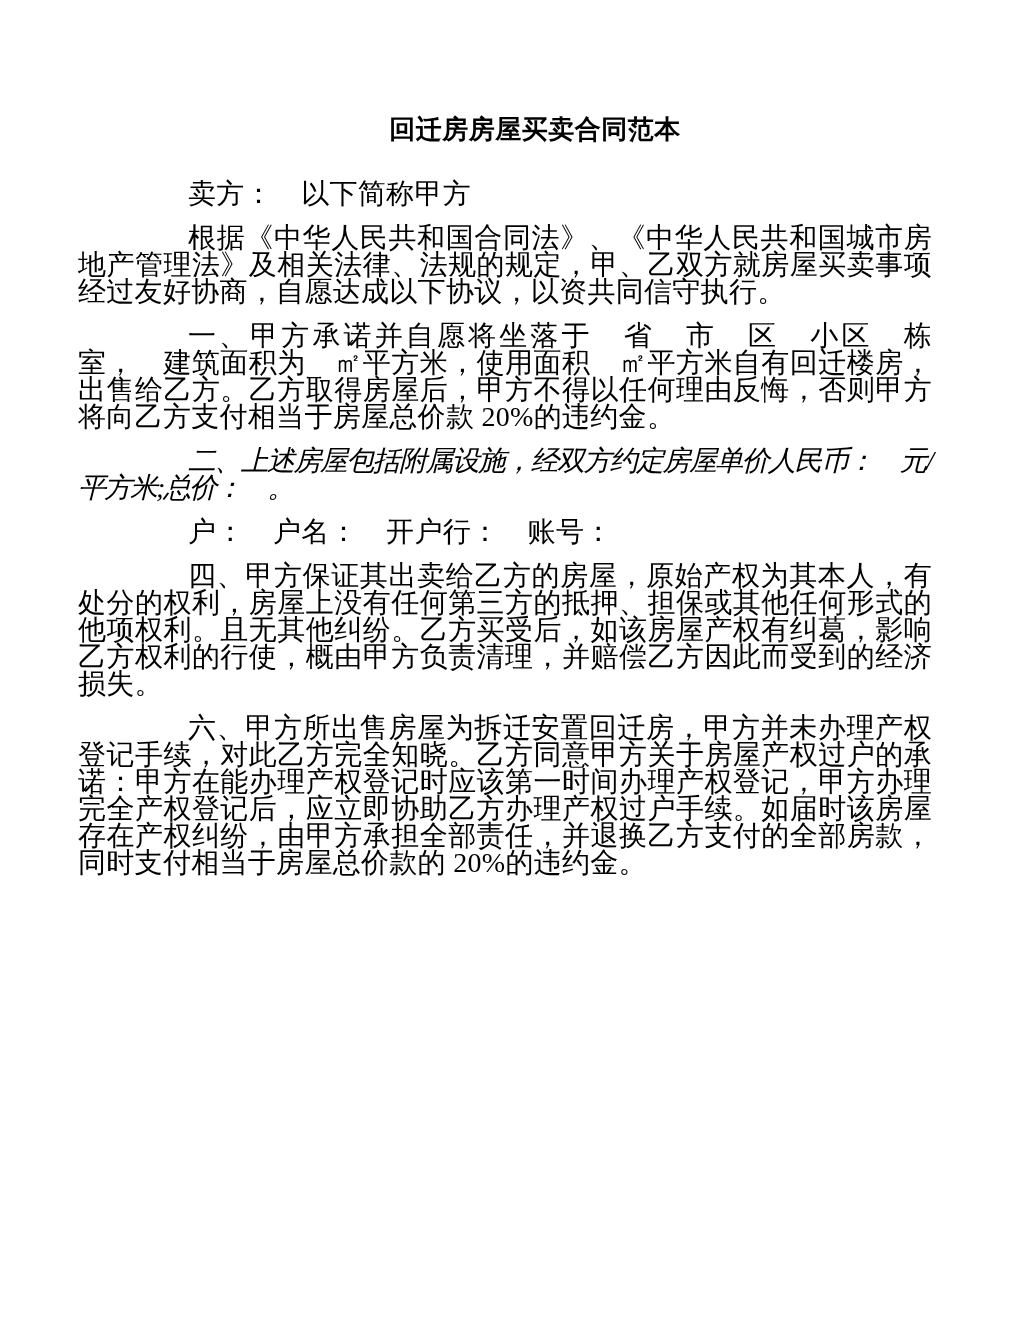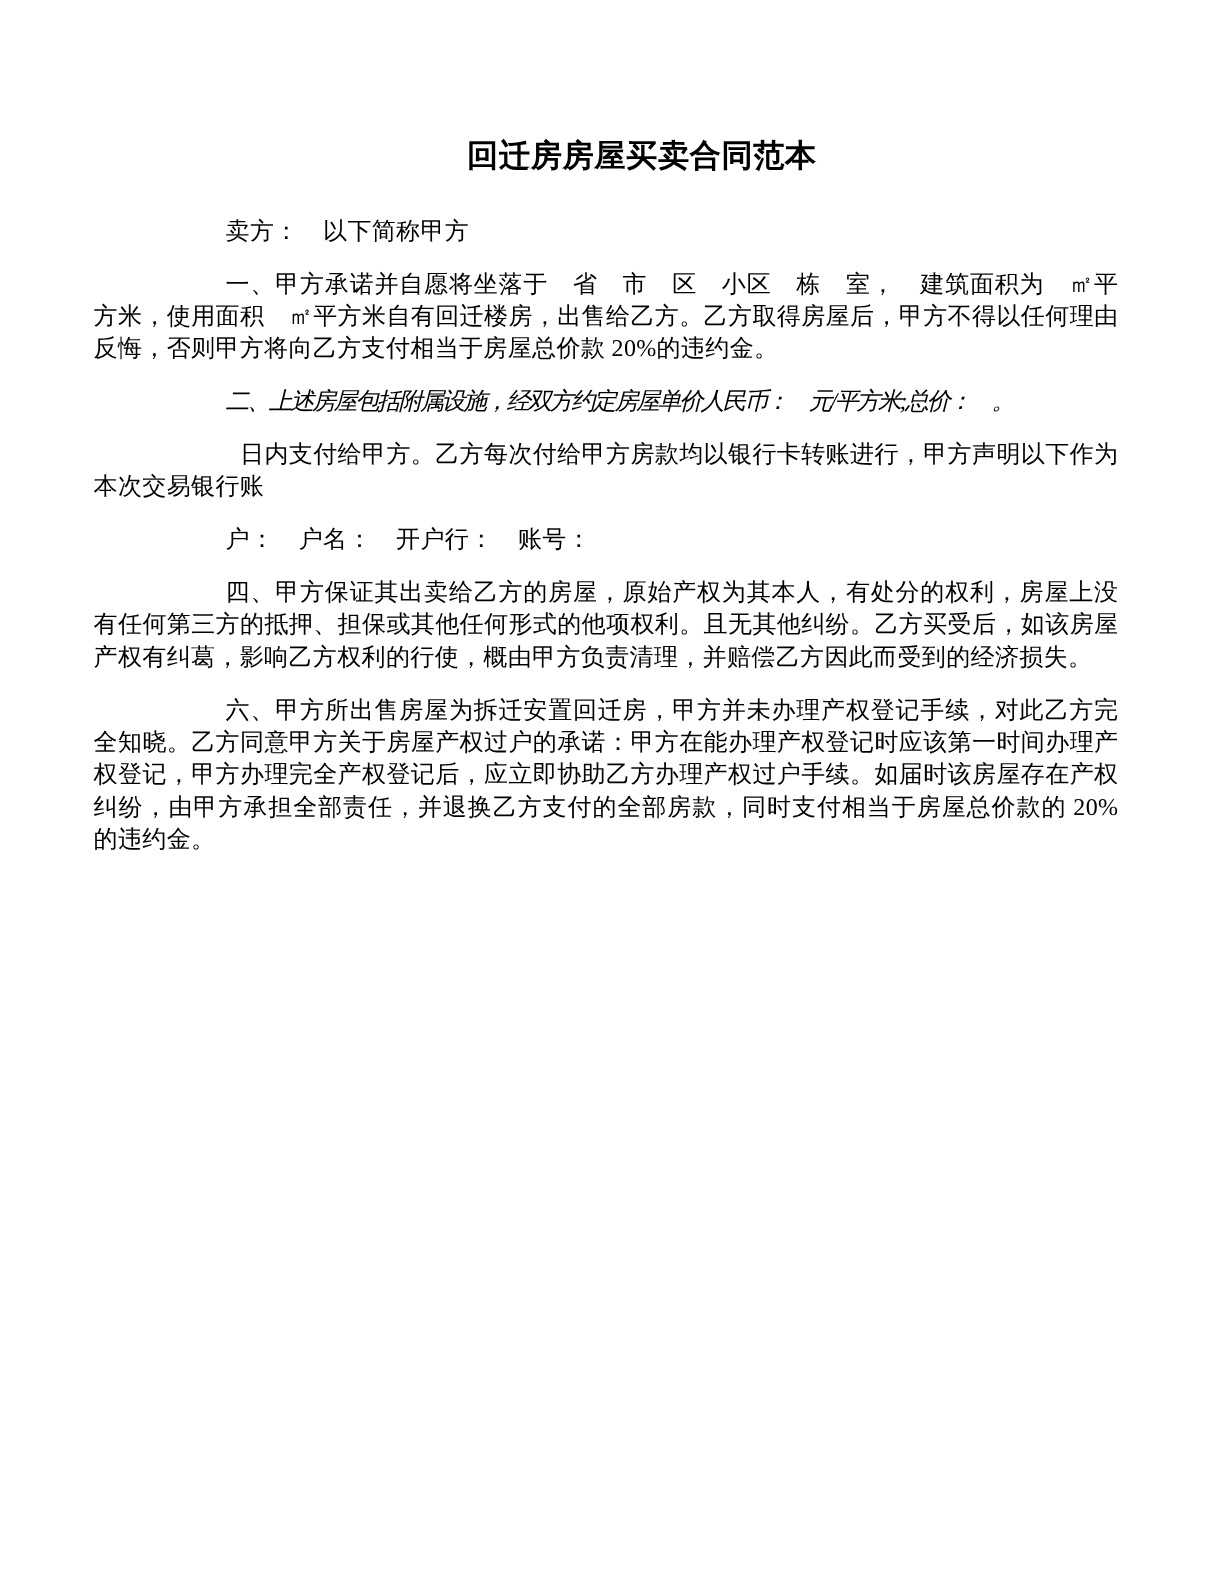--- a/index.html
+++ b/index.html
@@ -25,21 +25,21 @@
     font-size: 26px;
     font-weight: bold;
     line-height: 36px;
     text-align: center;
     margin: 0 0 32px 0;
     position: relative;
     left: 30px;
     letter-spacing: 0.5px;
   }
   .para {
-    font-size: 20px;
+    font-size: 28px;
     line-height: 27px;
     letter-spacing: 0.3px;
     text-align: justify;
     text-indent: 110px;
     margin: 0 0 17px 0;
   }
   .para.tight {
     margin-bottom: 0;
   }
   .para.deep-indent {
@@ -50,19 +50,19 @@
     font-style: italic;
   }
 </style>
 </head>
 <body>
 
 <div class="page">
   <h1 class="doc-title">回迁房房屋买卖合同范本</h1>
 
   <p class="para">卖方：　以下简称甲方</p>
+  <p class="para">根据《中华人民共和国合同法》、《中华人民共和国城市房地产管理法》及相关法律、法规的规定，甲、乙双方就房屋买卖事项经过友好协商，自愿达成以下协议，以资共同信守执行。</p>
   <p class="para">一、甲方承诺并自愿将坐落于　省　市　区　小区　栋　室，　建筑面积为　㎡平方米，使用面积　㎡平方米自有回迁楼房，出售给乙方。乙方取得房屋后，甲方不得以任何理由反悔，否则甲方将向乙方支付相当于房屋总价款 20%的违约金。</p>
   <p class="para squeeze">二、上述房屋包括附属设施，经双方约定房屋单价人民币：　元/平方米;总价：　。</p>
-  <p class="para deep-indent">日内支付给甲方。乙方每次付给甲方房款均以银行卡转账进行，甲方声明以下作为本次交易银行账</p>
   <p class="para">户：　户名：　开户行：　账号：</p>
   <p class="para">四、甲方保证其出卖给乙方的房屋，原始产权为其本人，有处分的权利，房屋上没有任何第三方的抵押、担保或其他任何形式的他项权利。且无其他纠纷。乙方买受后，如该房屋产权有纠葛，影响乙方权利的行使，概由甲方负责清理，并赔偿乙方因此而受到的经济损失。</p>
   <p class="para">六、甲方所出售房屋为拆迁安置回迁房，甲方并未办理产权登记手续，对此乙方完全知晓。乙方同意甲方关于房屋产权过户的承诺：甲方在能办理产权登记时应该第一时间办理产权登记，甲方办理完全产权登记后，应立即协助乙方办理产权过户手续。如届时该房屋存在产权纠纷，由甲方承担全部责任，并退换乙方支付的全部房款，同时支付相当于房屋总价款的 20%的违约金。</p>
 </div>
 
 </body></html>

